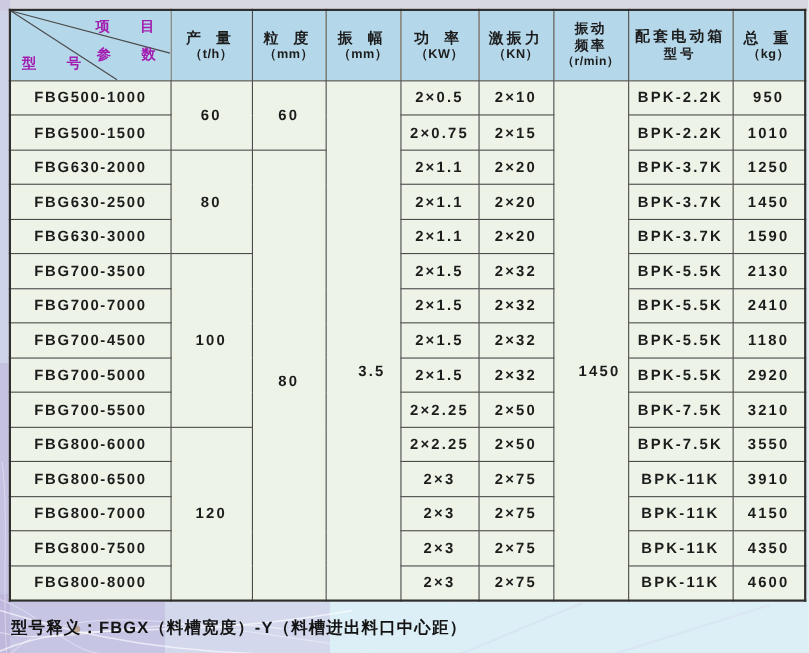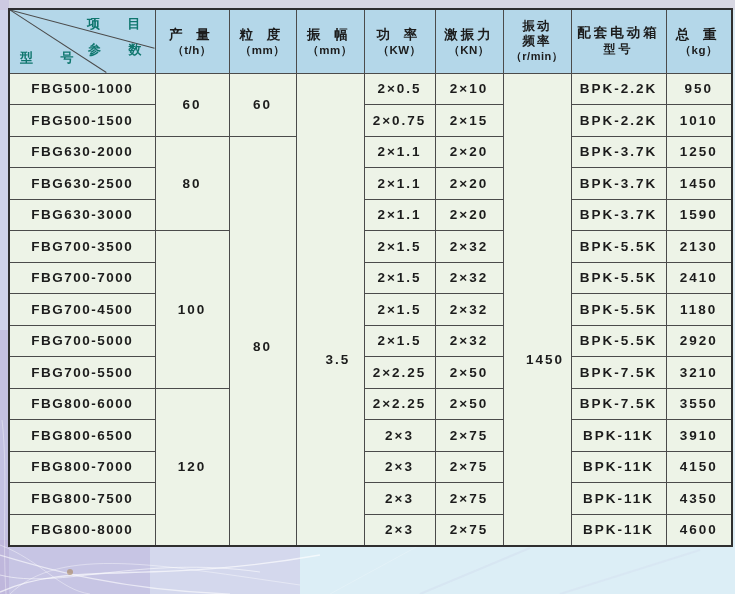--- a/index.html
+++ b/index.html
@@ -25,26 +25,26 @@
   tbody tr{height:31.5px;}
   thead th{background:#b4d7e9;font-weight:bold;}
   td{font-size:13.5px;font-weight:bold;letter-spacing:2px;background:#edf3e7;}
   td.model{letter-spacing:1.5px;}
   .t{font-size:13.5px;letter-spacing:5px;line-height:17px;}
   .t.tight{letter-spacing:3px;font-family:Liberation Serif, serif;}
   .t2{font-size:12px;letter-spacing:3px;line-height:17px;}
   .u{font-size:11.5px;letter-spacing:0.5px;line-height:14px;font-weight:bold;}
   th.col-freq .t,th.col-freq .t2{font-size:12.5px;line-height:15px;letter-spacing:2px;}
   th.col-freq .u{font-size:11px;}
-  .push40{position:relative;top:50px;display:inline-block;margin-left:16px;}
+  .push40{position:relative;top:28px;display:inline-block;margin-left:16px;}
   .push8{position:relative;top:6px;display:inline-block;}
 
   th.corner{position:relative;padding:0;}
   th.corner svg{position:absolute;left:0;top:0;width:100%;height:100%;}
-  .c-lab{position:absolute;font-size:13px;font-weight:bold;letter-spacing:12px;white-space:nowrap;color:#0f766e;}
+  .c-lab{position:absolute;font-size:13px;font-weight:bold;letter-spacing:12px;white-space:nowrap;color:#a21caf;}
   .c-top{right:2px;top:5px;}
   .c-mid{left:78px;top:31px;text-align:right;}
   .c-bot{left:10px;top:39px;}
 
   .footer-note{
     position:absolute;left:10px;top:561px;
     font-size:15px;font-weight:bold;color:#141414;
     letter-spacing:1px;white-space:nowrap;
   }
 </style>
@@ -241,14 +241,15 @@
       <tr>
         <td class="model">FBG800-8000</td>
         <td>2×3</td>
         <td>2×75</td>
         <td>BPK-11K</td>
         <td>4600</td>
       </tr>
     </tbody>
   </table>
 
+  <div class="footer-note">型号释义：FBGX（料槽宽度）-Y（料槽进出料口中心距）</div>
 
 </div>
 
 </body></html>

